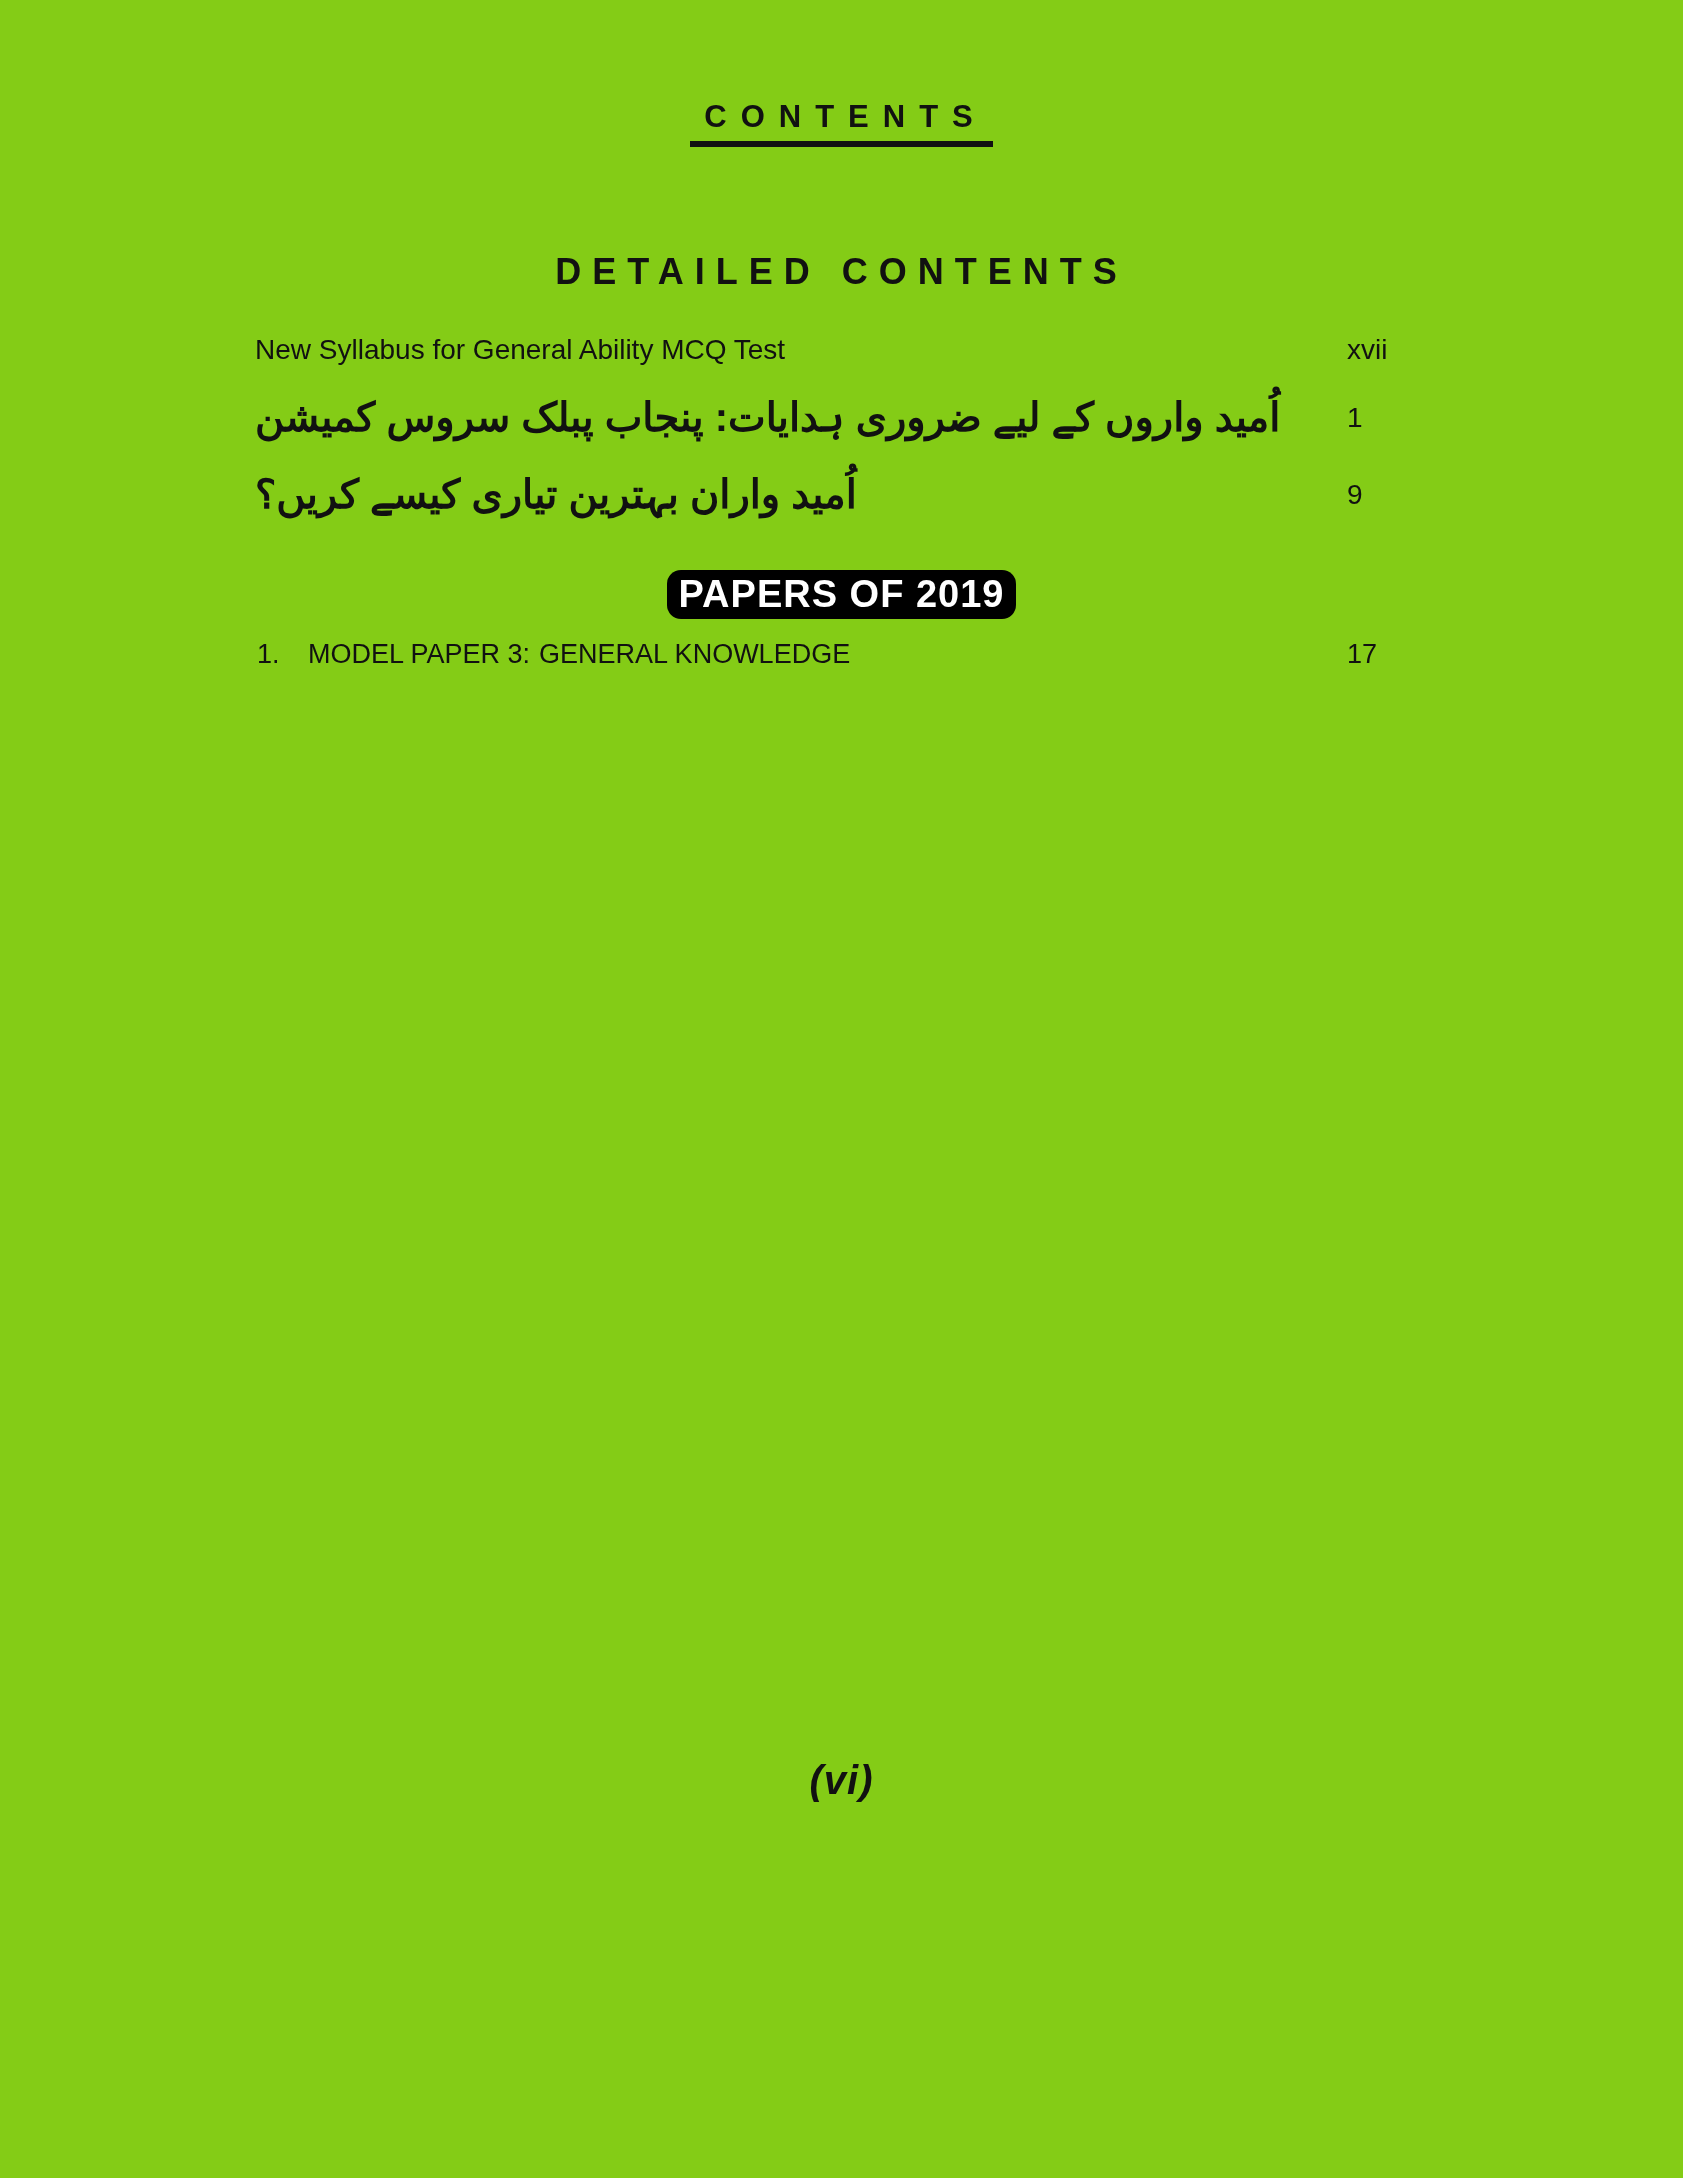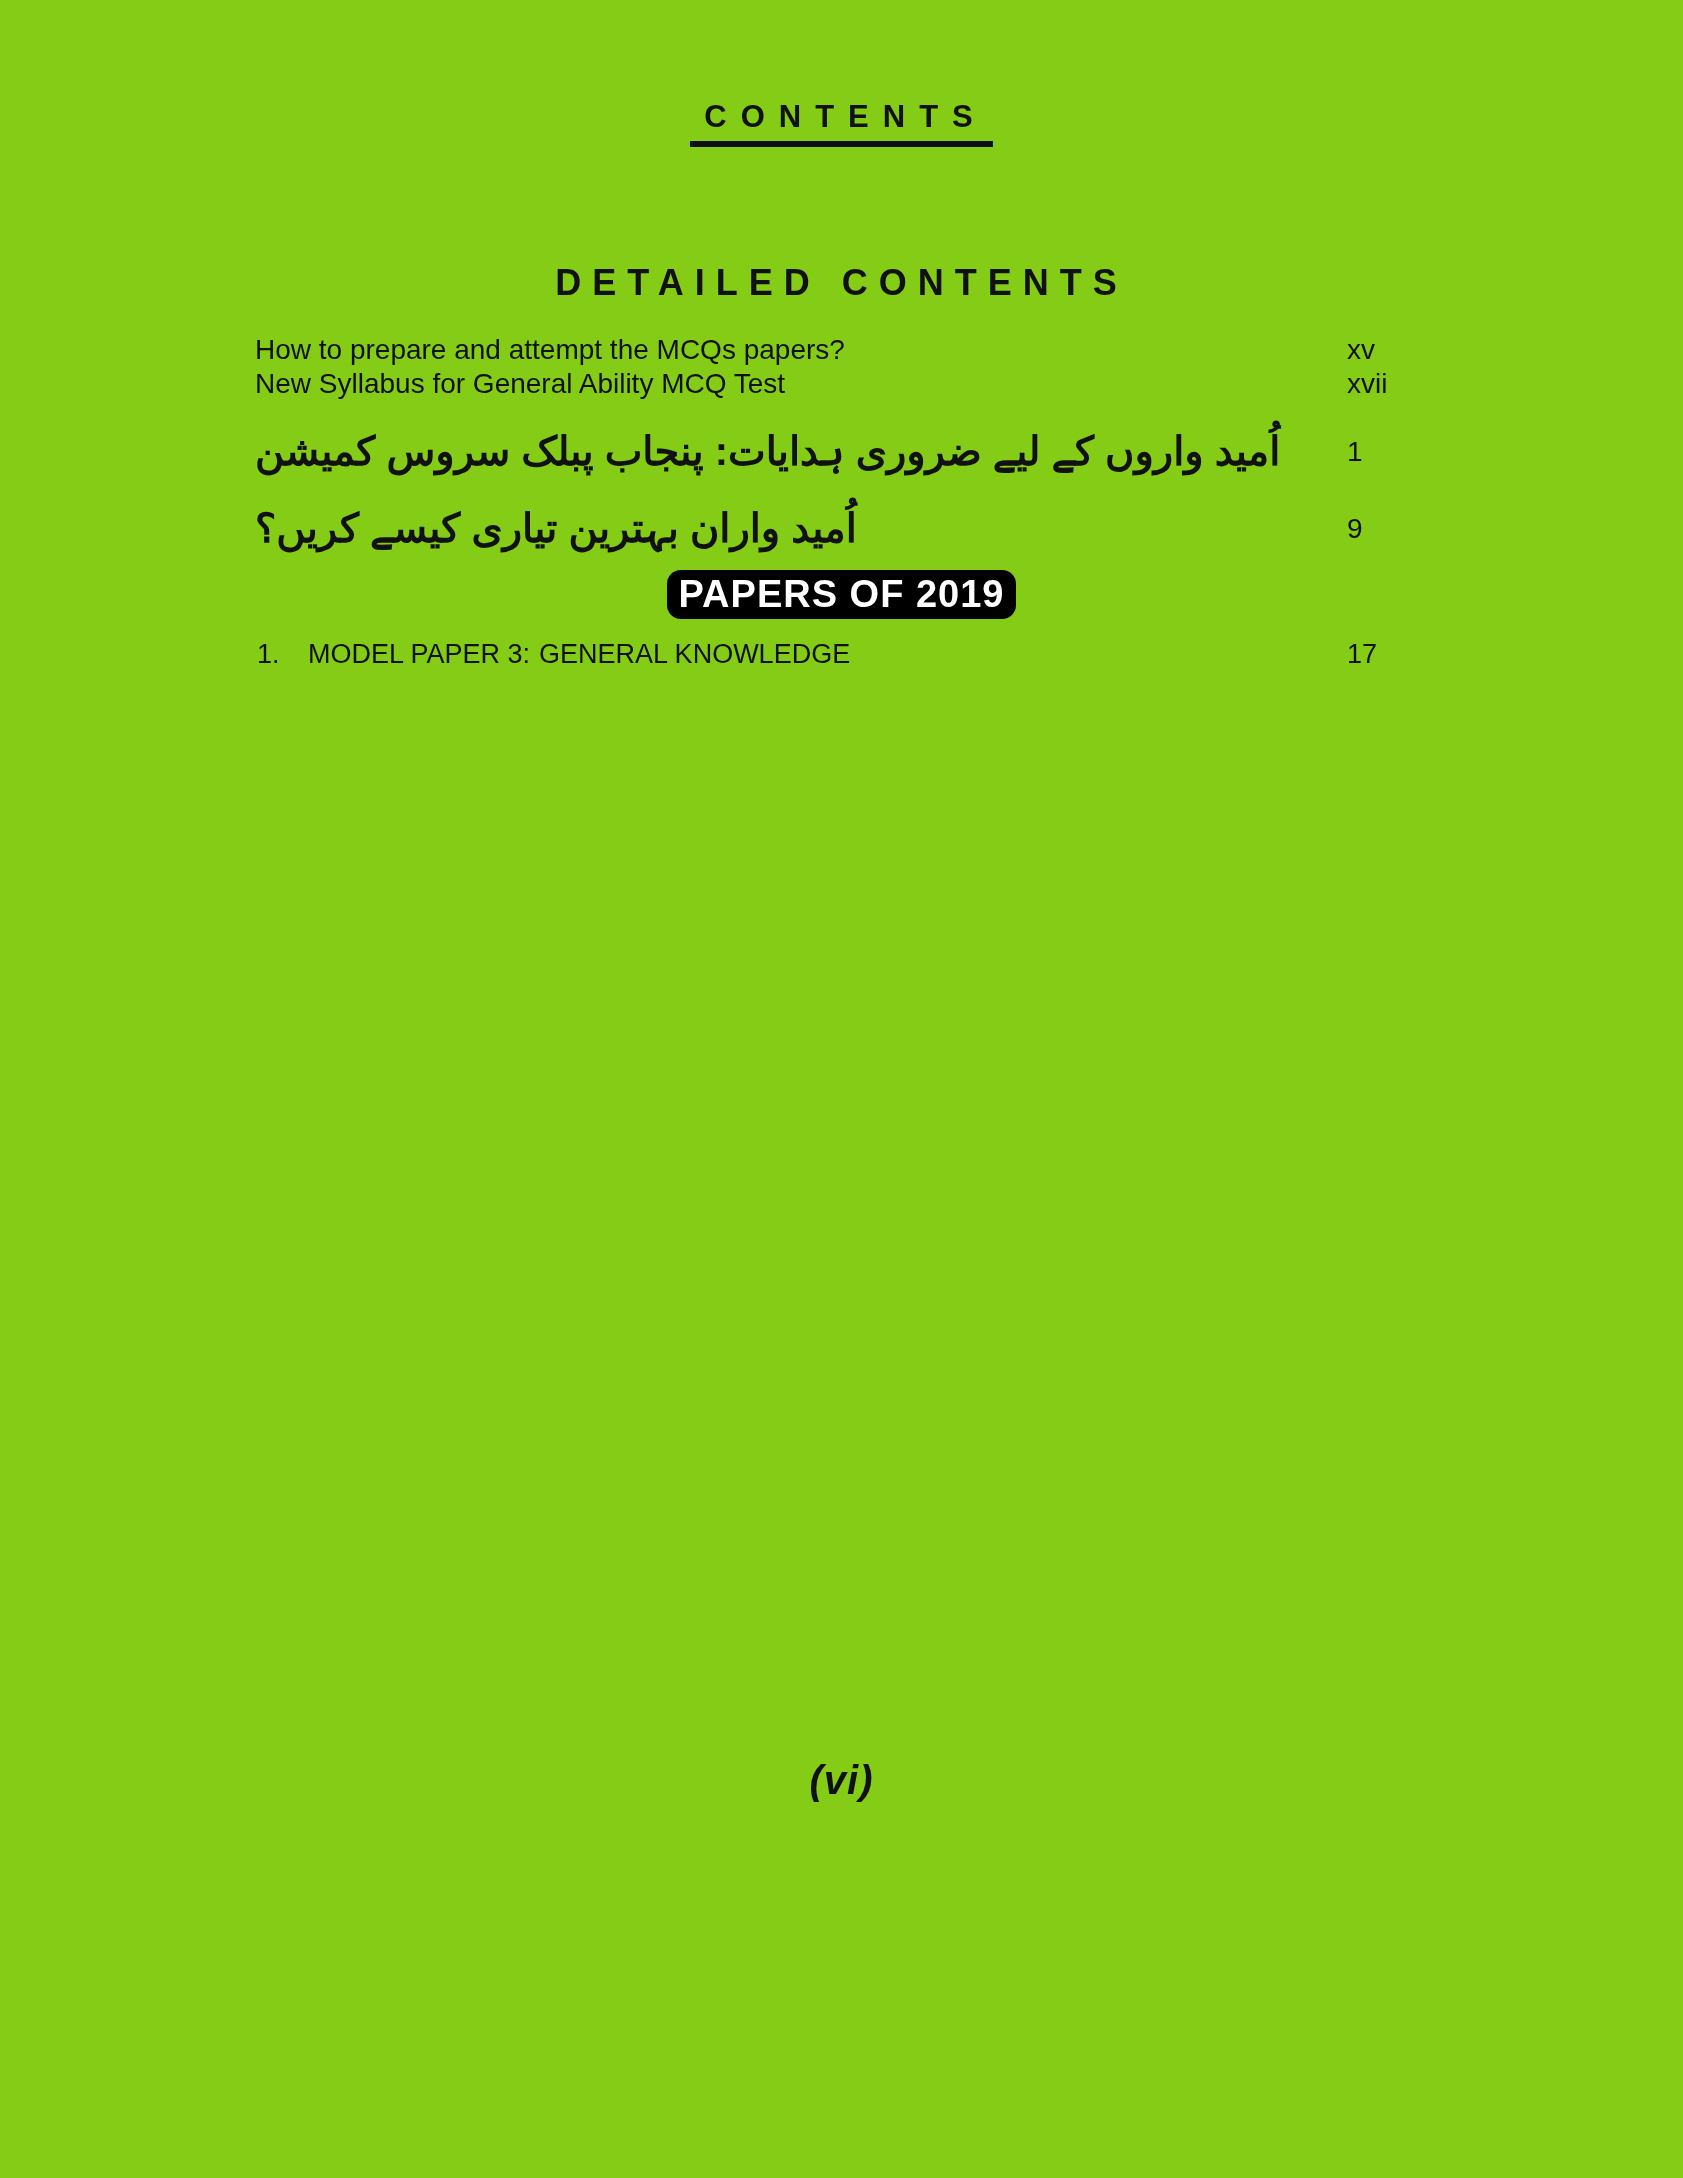--- a/index.html
+++ b/index.html
@@ -25,21 +25,20 @@
     border-bottom:6px solid #111;
     line-height:32px;
   }
 
   
   .h-detailed {
     position:absolute; top:250px; left:0; width:100%;
     text-align:center;
     font-size:36px; font-weight:bold; letter-spacing:11px;
     line-height:44px;
-    margin-top:11px;
   }
 
   
   .front { position:absolute; top:333px; left:255px; right:285px; }
   .front-row { display:flex; align-items:baseline; font-size:28px; line-height:34px; }
   .front-row .t { flex:1; }
   .front-row .p { width:51px; text-align:left; flex-shrink:0; }
   .front-row.ur { align-items:center; margin-top:22px; }
   .front-row.ur .t {
     font-size:40px; font-weight:bold; line-height:57px;
@@ -80,24 +79,20 @@
 <div class="page">
 
   <div class="h-contents">
     <span class="t">CONTENTS</span>
   </div>
 
   <div class="h-detailed">DETAILED CONTENTS</div>
 
   <div class="front" id="front">
       <div class="front-row">
-        <div class="t">How to prepare and attempt the MCQs papers?</div>
-        <div class="p">xv</div>
-      </div>
-      <div class="front-row">
         <div class="t">New Syllabus for General Ability MCQ Test</div>
         <div class="p">xvii</div>
       </div>
       <div class="front-row ur">
         <div class="t">اُمید واروں کے لیے ضروری ہدایات: پنجاب پبلک سروس کمیشن</div>
         <div class="p">1</div>
       </div>
       <div class="front-row ur">
         <div class="t">اُمید واران بہترین تیاری کیسے کریں؟</div>
         <div class="p">9</div>

